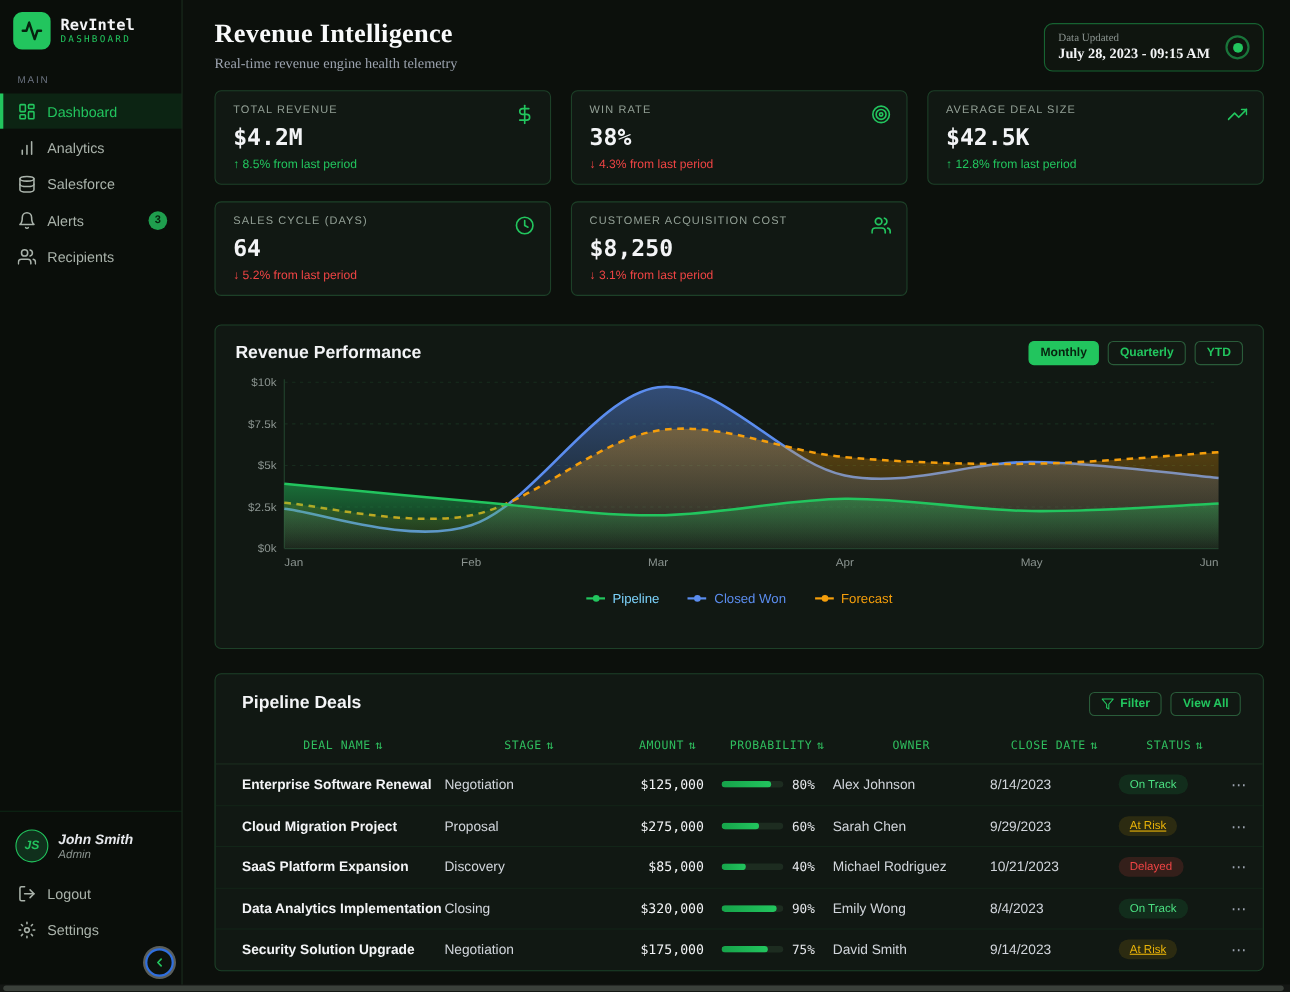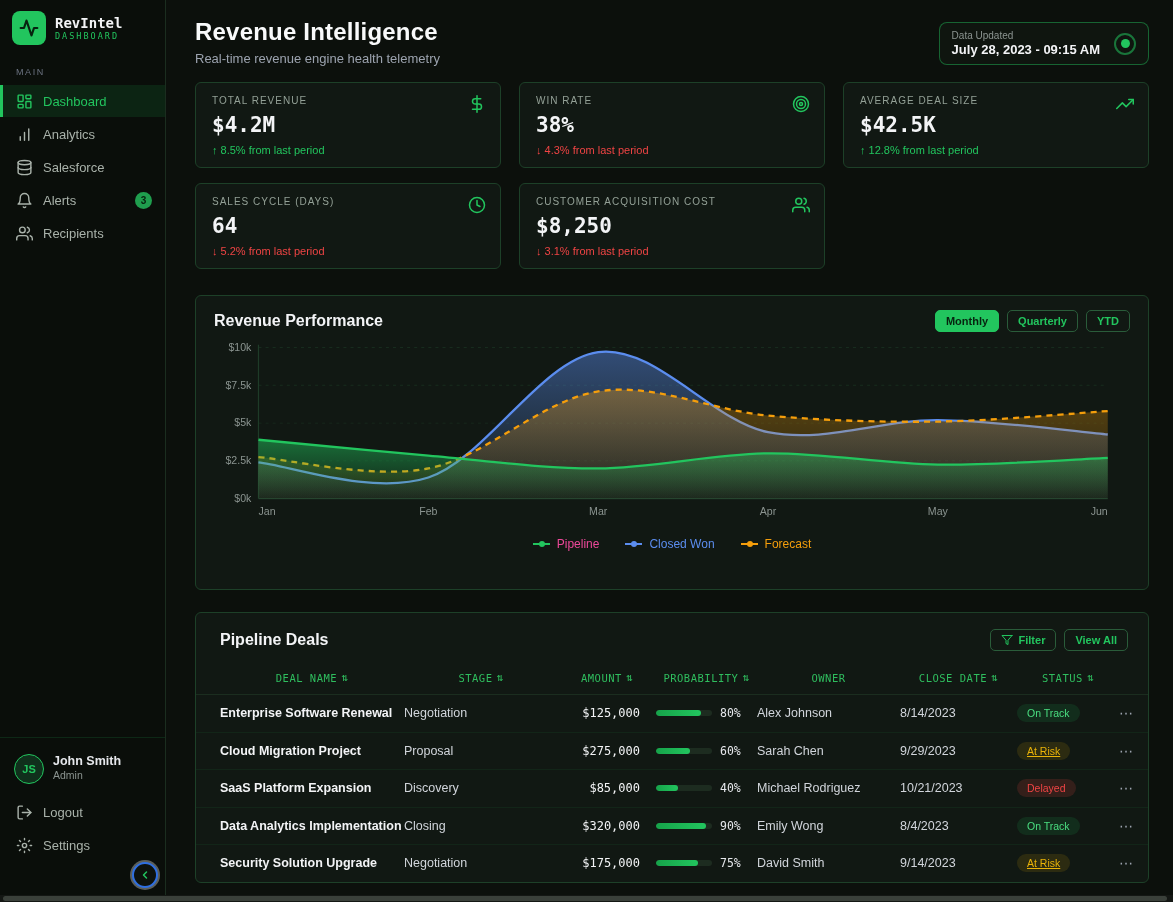--- a/index.html
+++ b/index.html
@@ -34,39 +34,39 @@
   .nav-item .nav-icon { width:17px; height:17px; flex:none; display:flex; }
   .nav-item .nav-icon svg { width:17px; height:17px; }
   .nav-item.active { background:rgba(34,197,94,0.12); border-left-color:#22c55e; color:#22c55e; }
   .nav-badge {
     margin-left:auto; width:17px; height:17px; border-radius:50%;
     background:#1f9e4e; color:#06230f; font-size:10px; font-weight:bold;
     display:flex; align-items:center; justify-content:center;
   }
   .sidebar-spacer { flex:1; }
   .sidebar-footer { border-top:1px solid rgba(34,197,94,0.15); padding:12px 0 40px; }
-  .user-row { display:flex; align-items:flex-start; gap:9px; padding:4px 14px 12px; }
+  .user-row { display:flex; align-items:center; gap:9px; padding:4px 14px 12px;font-style:italic; }
   .avatar {
     width:30px; height:30px; border-radius:50%; background:#10301c;
     border:1.5px solid #22c55e; color:#22c55e; font-size:11px; font-weight:bold;
     display:flex; align-items:center; justify-content:center; flex:none;
   }
   .user-name { font-size:12.5px; font-weight:bold; color:#e5e7eb; line-height:1.2; }
   .user-role { font-size:10.5px; color:#8b9490; }
   .collapse-btn {
     position:absolute; right:7px; bottom:14px; width:26px; height:26px;
     border-radius:50%; background:#0d120d; border:2px solid #2f6fe0;
     box-shadow:0 0 0 2px rgba(190,195,190,0.45);
     display:flex; align-items:center; justify-content:center; cursor:pointer;
   }
   .collapse-btn svg { width:12px; height:12px; stroke:#22c55e; }
 
   
   .main { flex:1; padding:18px 24px 0 29px; overflow:hidden; }
-  .page-header { display:flex; justify-content:space-between; align-items:center; }
+  .page-header { display:flex; justify-content:space-between; align-items:flex-start;font-family:Liberation Serif, serif; }
   .page-title { font-size:24px; font-weight:bold; color:#f9fafb; letter-spacing:0.2px; }
   .page-subtitle { font-size:13px; color:#9ca3af; margin-top:5px; }
   .updated-box {
     border:1px solid rgba(34,197,94,0.45); background:#0f150f; border-radius:8px;
     padding:7px 12px; display:flex; align-items:center; gap:14px; margin-top:3px;
   }
   .updated-label { font-size:10px; color:#8b9490; }
   .updated-value { font-size:13px; font-weight:bold; color:#f3f4f6; margin-top:1px; }
   .pulse-ring {
     width:22px; height:22px; border-radius:50%; border:2px solid rgba(34,197,94,0.55);
@@ -371,21 +371,21 @@
         <path d="M 44.0 124.5 C 72.0 126.5 156.0 147.9 212.0 136.4 C 268.0 124.9 324.0 65.0 380.0 55.8 C 436.0 46.6 492.0 75.8 548.0 81.1 C 604.0 86.4 660.0 88.2 716.0 87.4 C 772.0 86.6 856.0 78.2 884.0 76.4 L 884.0 168 L 44.0 168 Z" fill="url(#g2)"></path>
         <path d="M 44.0 124.5 C 72.0 126.5 156.0 147.9 212.0 136.4 C 268.0 124.9 324.0 65.0 380.0 55.8 C 436.0 46.6 492.0 75.8 548.0 81.1 C 604.0 86.4 660.0 88.2 716.0 87.4 C 772.0 86.6 856.0 78.2 884.0 76.4" fill="none" stroke="#f59e0b" stroke-width="2.4" stroke-dasharray="6 5"></path>
         <path d="M 44.0 106.4 C 72.0 109.1 156.0 118.0 212.0 123.0 C 268.0 128.0 324.0 136.8 380.0 136.4 C 436.0 136.0 492.0 121.3 548.0 120.6 C 604.0 119.9 660.0 131.7 716.0 132.4 C 772.0 133.2 856.0 126.5 884.0 125.3 L 884.0 168 L 44.0 168 Z" fill="url(#g0)"></path>
         <path d="M 44.0 106.4 C 72.0 109.1 156.0 118.0 212.0 123.0 C 268.0 128.0 324.0 136.8 380.0 136.4 C 436.0 136.0 492.0 121.3 548.0 120.6 C 604.0 119.9 660.0 131.7 716.0 132.4 C 772.0 133.2 856.0 126.5 884.0 125.3" fill="none" stroke="#22c55e" stroke-width="2.4"></path>
       </svg>
     <div class="legend" id="chart-legend">
         <div class="legend-item">
     <span class="legend-marker" style="background: rgb(34, 197, 94);">
             <i style="background: rgb(34, 197, 94);"></i>
           </span>
-    <span class="legend-label" style="color: #ec4899;">Pipeline</span>
+    <span class="legend-label" style="color: #7dd3fc;">Pipeline</span>
   </div>
         <div class="legend-item">
     <span class="legend-marker" style="background: rgb(91, 141, 239);">
             <i style="background: rgb(91, 141, 239);"></i>
           </span>
     <span class="legend-label" style="color: rgb(91, 141, 239);">Closed Won</span>
   </div>
         <div class="legend-item">
     <span class="legend-marker" style="background: rgb(245, 158, 11);">
             <i style="background: rgb(245, 158, 11);"></i>

